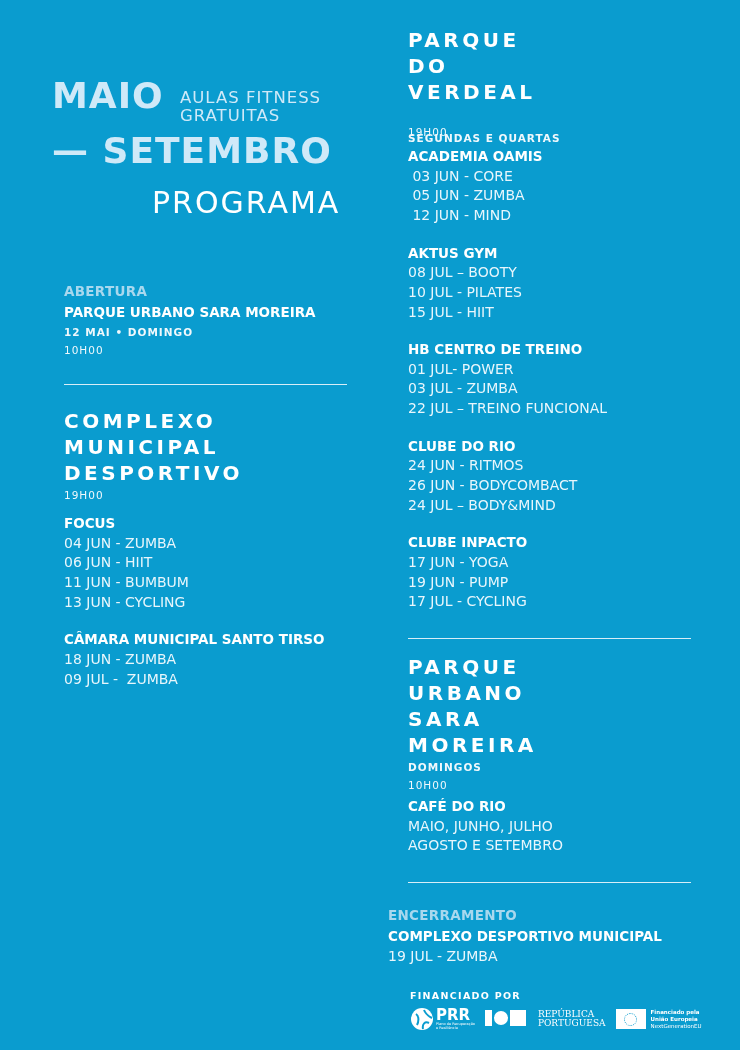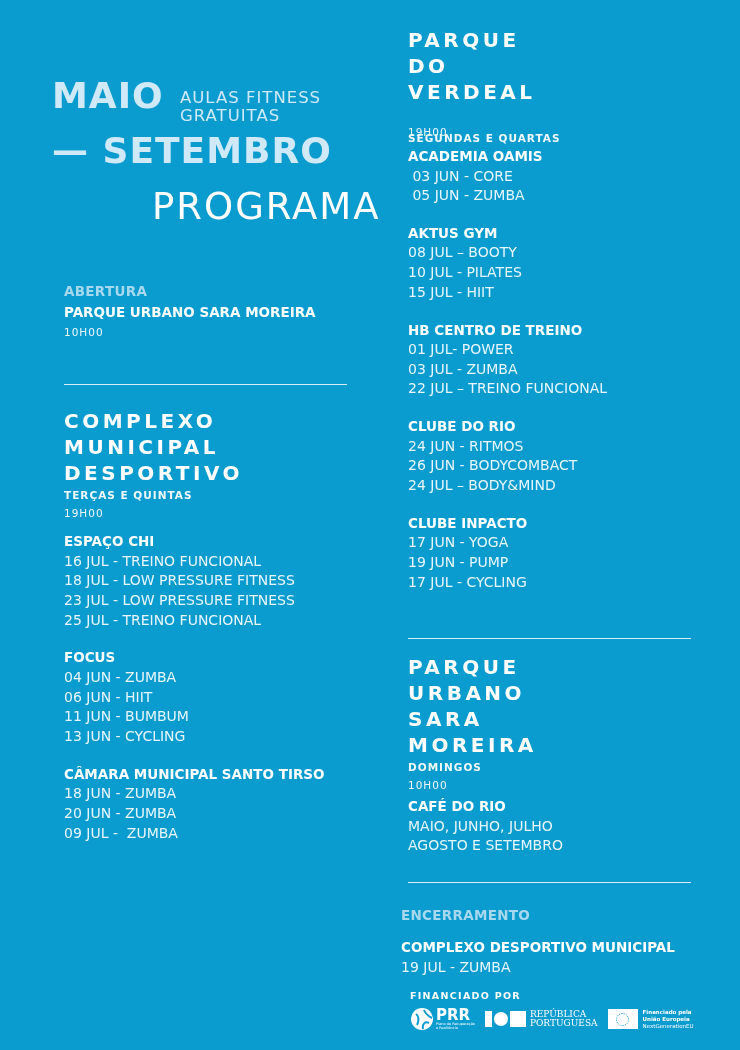--- a/index.html
+++ b/index.html
@@ -15,21 +15,21 @@
     font-family: "DejaVu Sans", sans-serif;
     font-weight: bold; color: #cfe9f8;
     font-size: 36px; letter-spacing: 1px; line-height: 40px;
   }
   .hero-small {
     font-family: "DejaVu Sans", sans-serif; color: #cfe9f8;
     font-size: 16.5px; letter-spacing: 1px; line-height: 18px;
   }
   .programa {
     font-family: "DejaVu Sans", sans-serif; color: #ffffff;
-    font-size: 37px; letter-spacing: 2px; font-weight: normal;
+    font-size: 30px; letter-spacing: 2px; font-weight: normal;
   }
   .venue-title {
     font-family: "DejaVu Sans", sans-serif; font-weight: bold;
     font-size: 20px; letter-spacing: 3.5px; line-height: 26px; color: #ffffff;
   }
   .label-accent {
     font-family: "DejaVu Sans", sans-serif; font-weight: bold;
     color: #a8d8ee; font-size: 13.5px; letter-spacing: 0.3px;
   }
   .venue-sub {
@@ -58,68 +58,61 @@
 
 <div class="abs hero-big" style="left:52px; top:76px;">MAIO</div>
 <div class="abs hero-small" style="left:180px; top:89px;">AULAS FITNESS</div>
 <div class="abs hero-small" style="left:180px; top:107px;">GRATUITAS</div>
 <div class="abs hero-big" style="left:52px; top:131px;">— SETEMBRO</div>
 <div class="abs programa" style="left:152px; top:185px;">PROGRAMA</div>
 
 <div class="abs" style="left:64px; top:282px;">
   <div class="label-accent" style="line-height:18px;">ABERTURA</div>
   <div class="gym-name" style="margin-top:3px;">PARQUE URBANO SARA MOREIRA</div>
+  <div class="venue-sub">12 MAI • DOMINGO</div>
   <div class="venue-sub" style="font-weight:normal;">10H00</div>
 </div>
 
 <div class="divider" style="left:64px; top:384px; width:283px;"></div>
 
 <div class="abs" style="left:64px; top:408px; width:300px;">
   <div class="venue-title">COMPLEXO</div>
   <div class="venue-title">MUNICIPAL</div>
   <div class="venue-title">DESPORTIVO</div>
-  <div class="venue-sub">TERÇAS E QUINTAS</div>
   <div class="venue-sub" style="font-weight:normal;">19H00</div>
 
   <div style="height:10px;"></div>
-  <div class="gym-block">
-    <div class="gym-name">ESPAÇO CHI</div>
-    <div class="class-line">16 JUL - TREINO FUNCIONAL</div>
-    <div class="class-line">18 JUL - LOW PRESSURE FITNESS</div>
-    <div class="class-line">23 JUL - LOW PRESSURE FITNESS</div>
-    <div class="class-line">25 JUL - TREINO FUNCIONAL</div>
-  </div>
   <div class="gym-block">
     <div class="gym-name">FOCUS</div>
     <div class="class-line">04 JUN - ZUMBA</div>
     <div class="class-line">06 JUN - HIIT</div>
     <div class="class-line">11 JUN - BUMBUM</div>
     <div class="class-line">13 JUN - CYCLING</div>
   </div>
   <div class="gym-block">
     <div class="gym-name">CÂMARA MUNICIPAL SANTO TIRSO</div>
     <div class="class-line">18 JUN - ZUMBA</div>
-    <div class="class-line">20 JUN - ZUMBA</div>
     <div class="class-line">09 JUL -  ZUMBA</div>
   </div>
 </div>
 
 <div class="abs" style="left:408px; top:27px; width:300px;">
   <div class="venue-title">PARQUE</div>
   <div class="venue-title">DO</div>
   <div class="venue-title">VERDEAL</div>
   <div style="position:relative; height:20px; margin-top:22px;">
     <div class="venue-sub" style="position:absolute; left:0; top:-4px; font-weight:normal;">19H00</div>
     <div class="venue-sub" style="position:absolute; left:0; top:2px; font-weight:bold;">SEGUNDAS E QUARTAS</div>
   </div>
 
   <div class="gym-block">
     <div class="gym-name">ACADEMIA OAMIS</div>
     <div class="class-line"> 03 JUN - CORE</div>
     <div class="class-line"> 05 JUN - ZUMBA</div>
+    <div class="class-line"> 12 JUN - MIND</div>
   </div>
   <div class="gym-block">
     <div class="gym-name">AKTUS GYM</div>
     <div class="class-line">08 JUL – BOOTY</div>
     <div class="class-line">10 JUL - PILATES</div>
     <div class="class-line">15 JUL - HIIT</div>
   </div>
   <div class="gym-block">
     <div class="gym-name">HB CENTRO DE TREINO</div>
     <div class="class-line">01 JUL- POWER</div>
@@ -152,41 +145,41 @@
   <div style="height:3px;"></div>
   <div class="gym-block">
     <div class="gym-name">CAFÉ DO RIO</div>
     <div class="class-line">MAIO, JUNHO, JULHO</div>
     <div class="class-line">AGOSTO E SETEMBRO</div>
   </div>
 </div>
 
 <div class="divider" style="left:408px; top:882px; width:283px;"></div>
 
-<div class="abs" style="left:401px; top:906px;">
+<div class="abs" style="left:388px; top:906px;">
   <div class="label-accent" style="line-height:18px;">ENCERRAMENTO</div>
-  <div class="gym-name" style="margin-top:14px;">COMPLEXO DESPORTIVO MUNICIPAL</div>
+  <div class="gym-name" style="margin-top:3px;">COMPLEXO DESPORTIVO MUNICIPAL</div>
   <div class="class-line">19 JUL - ZUMBA</div>
 </div>
 
 <div class="abs" style="left:410px; top:990px;">
   <div class="financiado">FINANCIADO POR</div>
   <div class="logo-row" style="margin-top:6px;">
     <div style="display:flex; align-items:center; gap:2px;">
       <svg width="24" height="24" viewBox="0 0 24 24">
         <circle cx="12" cy="12" r="11" fill="#ffffff"></circle>
         <path d="M6 7 C9 9 9 14 7 18 M14 3 C16 8 20 10 22 11 M13 22 C12 17 15 14 19 16" stroke="#0a9ccf" stroke-width="2" fill="none"></path>
       </svg>
       <div>
         <div style="font-weight:bold; font-size:15px; line-height:14px;">PRR</div>
         <div style="font-size:3.5px; line-height:4px;">Plano de Recuperação</div>
         <div style="font-size:3.5px; line-height:4px;">e Resiliência</div>
       </div>
     </div>
-    <div style="display:flex; align-items:center; gap:4px;">
+    <div style="display:flex; align-items:flex-start; gap:12px;">
       <div style="display:flex; align-items:center; gap:2px;">
         <div style="width:7px; height:16px; background:#fff;"></div>
         <div style="width:14px; height:14px; background:#fff; border-radius:50%;"></div>
         <div style="width:16px; height:16px; background:#fff;"></div>
       </div>
       <div style="font-family:'DejaVu Serif', serif; font-size:9px; line-height:9.5px;">
         <div>REPÚBLICA</div>
         <div>PORTUGUESA</div>
       </div>
     </div>

